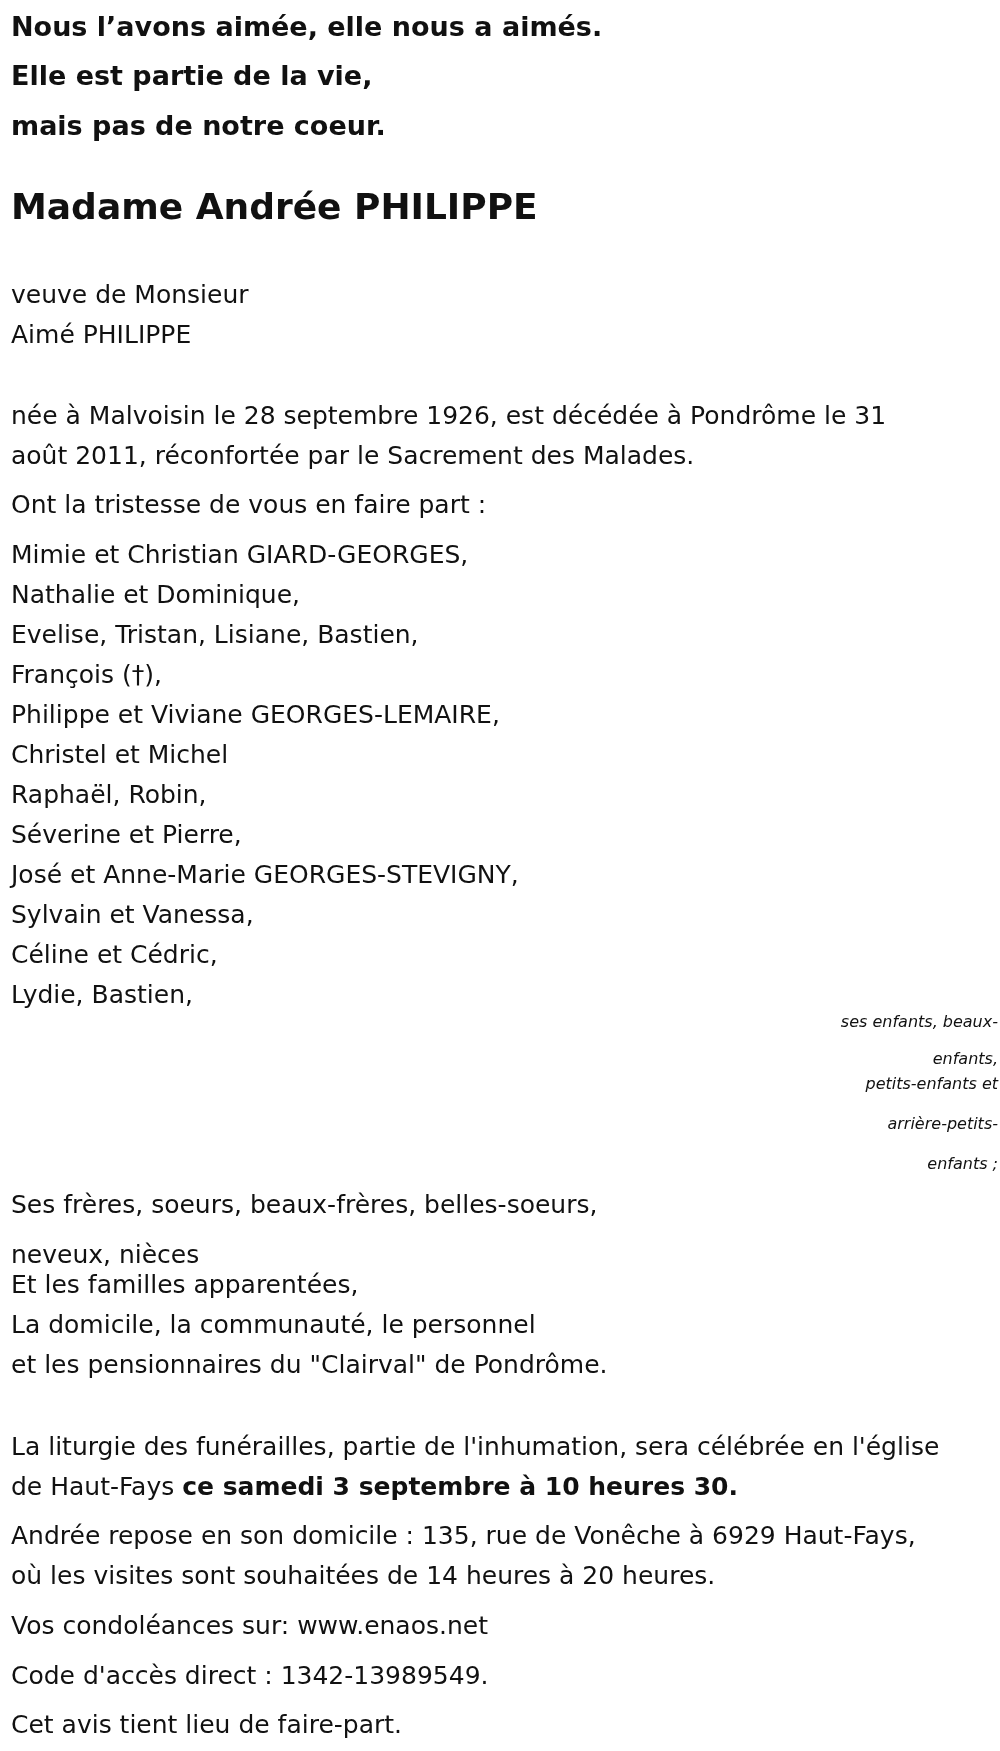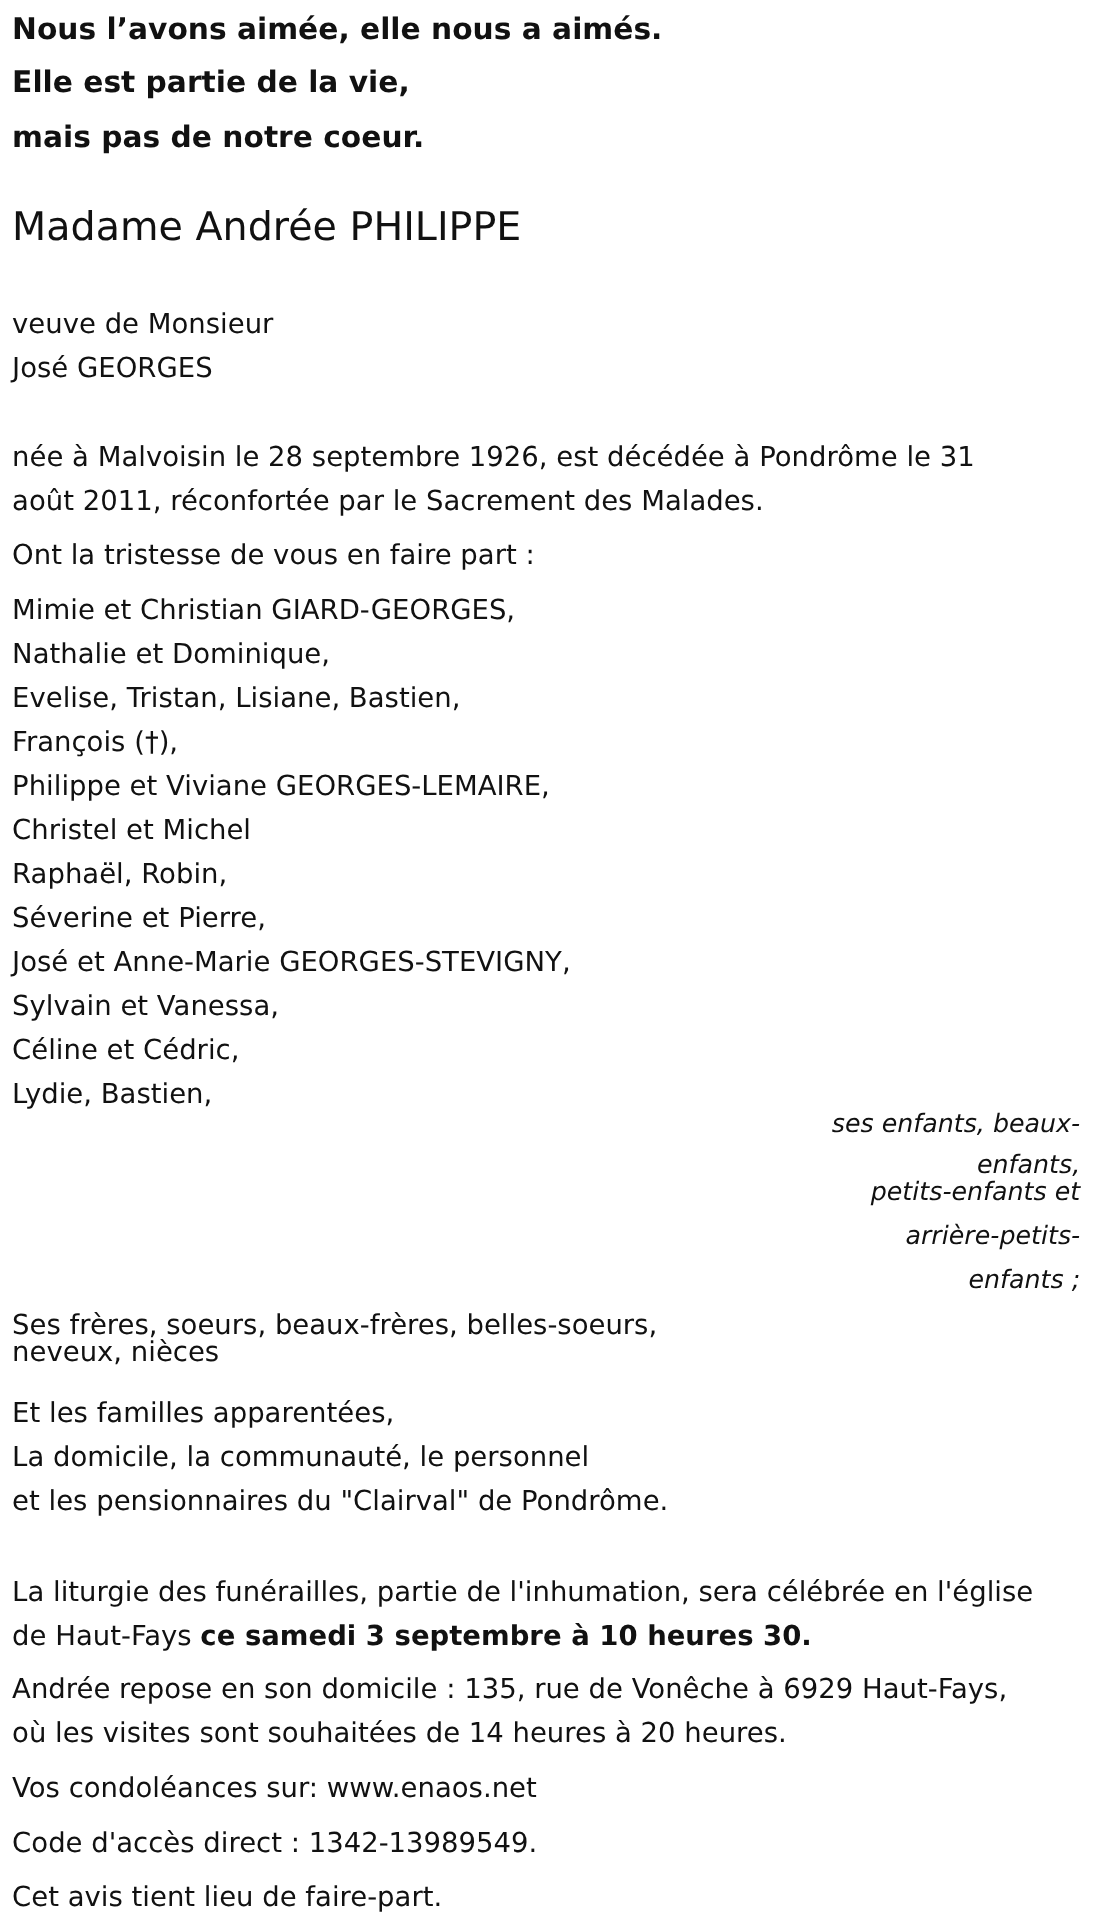--- a/index.html
+++ b/index.html
@@ -3,36 +3,36 @@
 <meta charset="utf-8">
 <style>
   html, body { margin: 0; padding: 0; background: #ffffff; }
   body {
     width: 1000px; height: 1751px; overflow: hidden; position: relative;
     font-family: "DejaVu Sans", sans-serif; color: #111111;
   }
   .doc { position: absolute; left: 11px; top: 0; width: 987px; }
   .line { position: absolute; left: 0; white-space: nowrap; font-size: 25px; line-height: 30px; }
   .motto { font-weight: bold; font-size: 27px; }
-  .heading { font-weight: normal; font-size: 36px; line-height: 42px; }
-  .right { position: absolute; right: 16px; text-align: right; font-style: italic; font-size: 23px; line-height: 28px; white-space: nowrap; }
+  .heading { font-weight: bold; font-size: 36px; line-height: 42px; }
+  .right { position: absolute; right: 0; text-align: right; font-style: italic; font-size: 16px; line-height: 28px; white-space: nowrap; }
   .b { font-weight: bold; }
 </style>
 </head>
 <body>
 
 <div class="doc">
   <div class="line motto" style="top:12px">Nous l’avons aimée, elle nous a aimés.</div>
   <div class="line motto" style="top:61px">Elle est partie de la vie,</div>
   <div class="line motto" style="top:111px">mais pas de notre coeur.</div>
 
   <div class="line heading" style="top:186px">Madame Andrée PHILIPPE</div>
 
   <div class="line" style="top:280px">veuve de Monsieur</div>
-  <div class="line" style="top:320px">José GEORGES</div>
+  <div class="line" style="top:320px">Aimé PHILIPPE</div>
 
   <div class="line" style="top:401px">née à Malvoisin le 28 septembre 1926, est décédée à Pondrôme le 31</div>
   <div class="line" style="top:441px">août 2011, réconfortée par le Sacrement des Malades.</div>
 
   <div class="line" style="top:490px">Ont la tristesse de vous en faire part :</div>
 
   <div>
     <div class="line" style="top:540px">Mimie et Christian GIARD-GEORGES,</div>
     <div class="line" style="top:580px">Nathalie et Dominique,</div>
     <div class="line" style="top:620px">Evelise, Tristan, Lisiane, Bastien,</div>
@@ -50,21 +50,21 @@
   <div>
     <div class="right" style="top:1008px">ses enfants, beaux-</div>
     <div class="right" style="top:1045px">enfants,</div>
     <div class="right" style="top:1070px">petits-enfants et</div>
     <div class="right" style="top:1110px">arrière-petits-</div>
     <div class="right" style="top:1150px">enfants ;</div>
   </div>
 
   <div>
     <div class="line" style="top:1190px">Ses frères, soeurs, beaux-frères, belles-soeurs,</div>
-    <div class="line" style="top:1214px">neveux, nièces</div>
+    <div class="line" style="top:1240px">neveux, nièces</div>
     <div class="line" style="top:1270px">Et les familles apparentées,</div>
     <div class="line" style="top:1310px">La domicile, la communauté, le personnel</div>
     <div class="line" style="top:1350px">et les pensionnaires du "Clairval" de Pondrôme.</div>
   </div>
 
   <div class="line" style="top:1432px">La liturgie des funérailles, partie de l'inhumation, sera célébrée en l'église</div>
   <div class="line" style="top:1472px"><span>de Haut-Fays </span><span class="b">ce samedi 3 septembre à 10 heures 30.</span></div>
 
   <div class="line" style="top:1521px">Andrée repose en son domicile : 135, rue de Vonêche à 6929 Haut-Fays,</div>
   <div class="line" style="top:1561px">où les visites sont souhaitées de 14 heures à 20 heures.</div>

